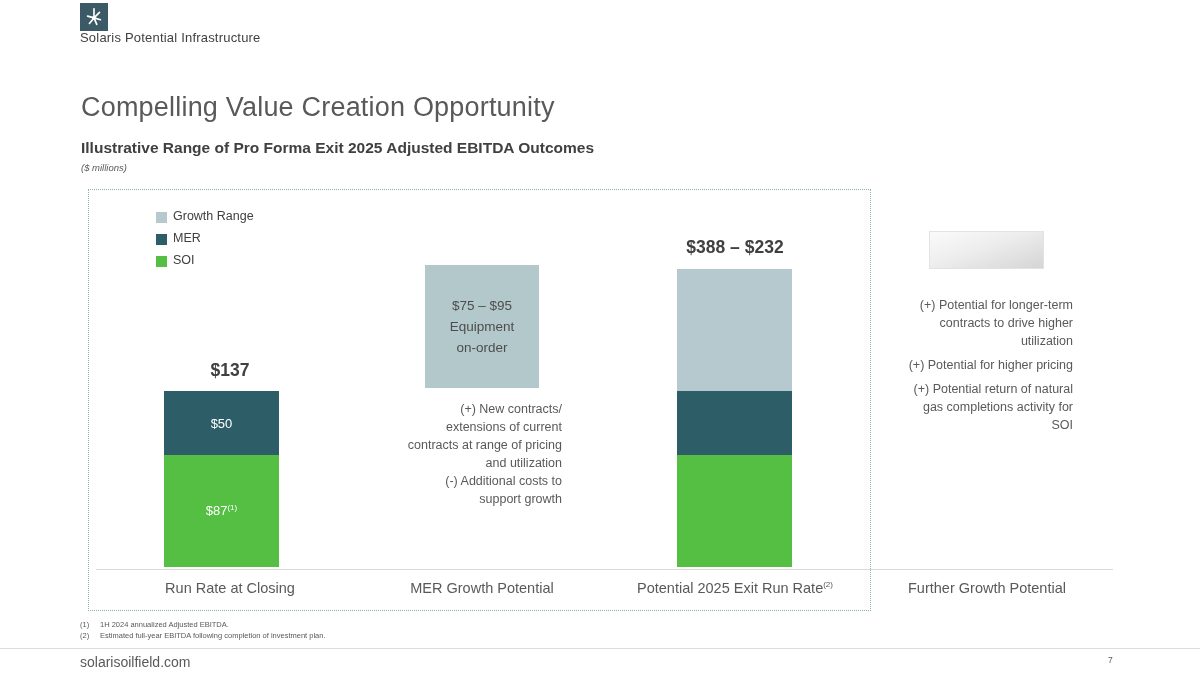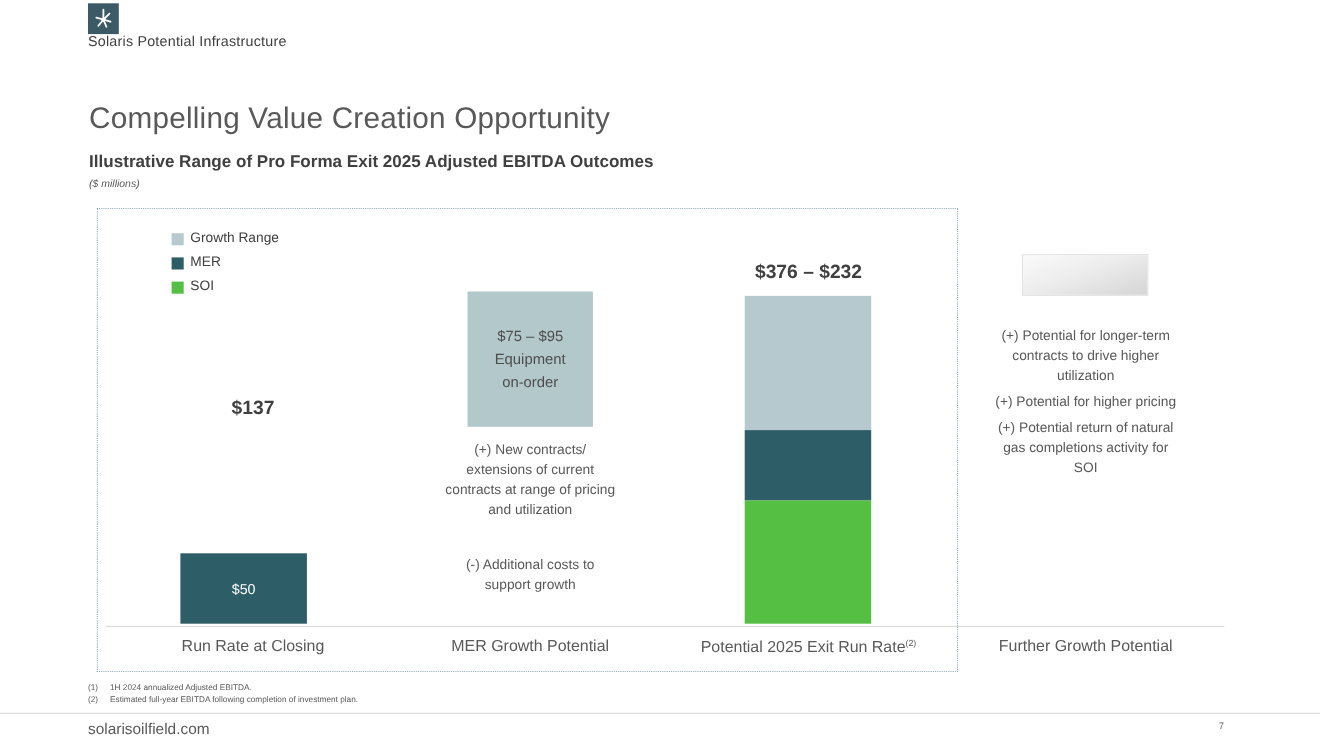--- a/index.html
+++ b/index.html
@@ -37,23 +37,23 @@
   .seg-label sup { font-size: 8px; }
 
   .total-label { font-size: 17.5px; font-weight: bold; color: #404040; text-align: center; width: 220px; }
   .total-1 { left: 120px; top: 360px; }
   .total-3 { left: 625px; top: 237px; }
 
   
   .equip-box { left: 425px; top: 265px; width: 114px; height: 123px; background: #b3c8cb;
     display: flex; flex-direction: column; align-items: center; justify-content: center; }
   .equip-line { font-size: 13.5px; color: #4d4d4d; line-height: 21px; }
-  .notes { text-align: center; font-size: 12.5px; color: #595959; line-height: 18px; }
+  .notes { text-align: right; font-size: 12.5px; color: #595959; line-height: 18px; }
   .notes-col2 { left: 402px; top: 400px; width: 160px; }
-  .notes-col2 p + p { margin-top: 32px; }
+  .notes-col2 p + p { margin-top: 0; }
 
   
   .grad-box { left: 929px; top: 231px; width: 115px; height: 38px;
     background: linear-gradient(160deg, #fafafa 0%, #ededed 45%, #d5d5d5 100%);
     border: 1px solid #e3e3e3; }
   .notes-col4 { left: 901px; top: 296px; width: 172px; }
   .notes-col4 p + p { margin-top: 6px; }
 
   
   .cat-label { top: 580px; width: 260px; text-align: center; font-size: 14.5px; color: #595959; }
@@ -109,33 +109,36 @@
     <span class="legend-swatch" style="background-color: rgb(84, 191, 66);"></span>
     <span class="legend-label">SOI</span>
   </div>
 </div>
 
 <div class="abs total-label total-1">$137</div>
 <div class="abs bar bar-1">
   <div class="seg" style="background-color: rgb(45, 93, 102); height: 64px;">
     <span class="seg-label">$50</span>
   </div>
+  <div class="seg" style="background-color: rgb(84, 191, 66); height: 112px;">
+    <span class="seg-label"><span>$87</span><sup>(1)</sup></span>
+  </div>
 </div>
 
 <div class="abs equip-box">
   <div class="equip-line">$75 – $95</div>
   <div class="equip-line">Equipment</div>
   <div class="equip-line">on-order</div>
 </div>
 <div class="abs notes notes-col2">
   <p>(+) New contracts/ extensions of current contracts at range of pricing and utilization</p>
   <p>(-) Additional costs to support growth</p>
 </div>
 
-<div class="abs total-label total-3">$376 – $232</div>
+<div class="abs total-label total-3">$388 – $232</div>
 <div class="abs bar bar-3">
   <div class="seg" style="background-color: rgb(181, 201, 206); height: 122px;"></div>
   <div class="seg" style="background-color: rgb(45, 93, 102); height: 64px;"></div>
   <div class="seg" style="background-color: rgb(84, 191, 66); height: 112px;"></div>
 </div>
 
 <div class="abs grad-box"></div>
 <div class="abs notes notes-col4">
   <p>(+) Potential for longer-term contracts to drive higher utilization</p>
   <p>(+) Potential for higher pricing</p>

